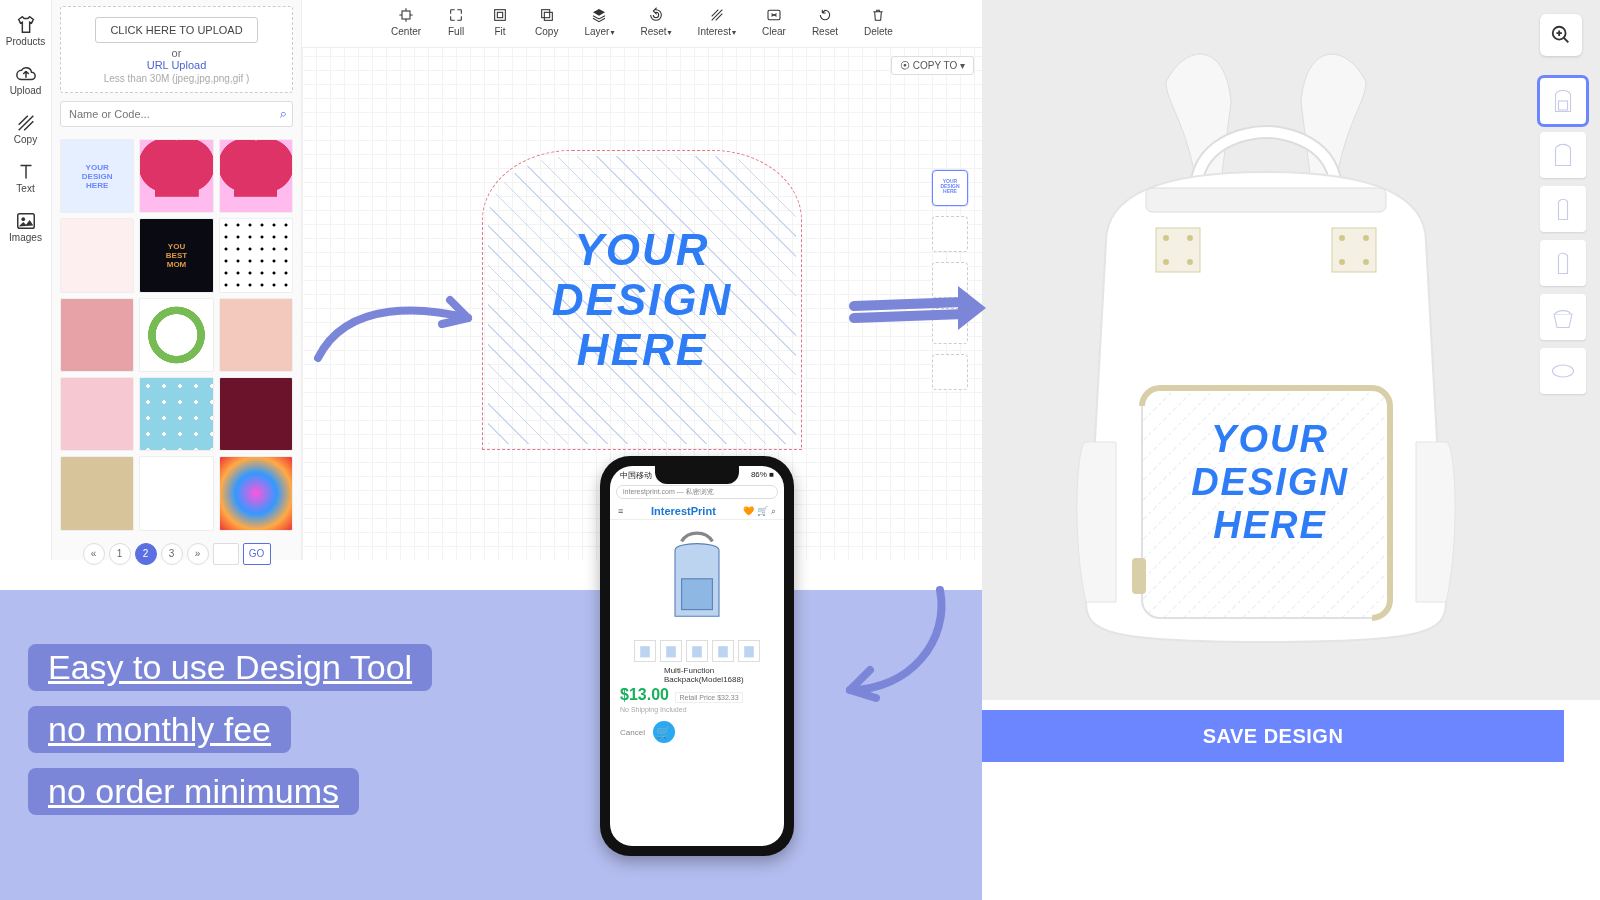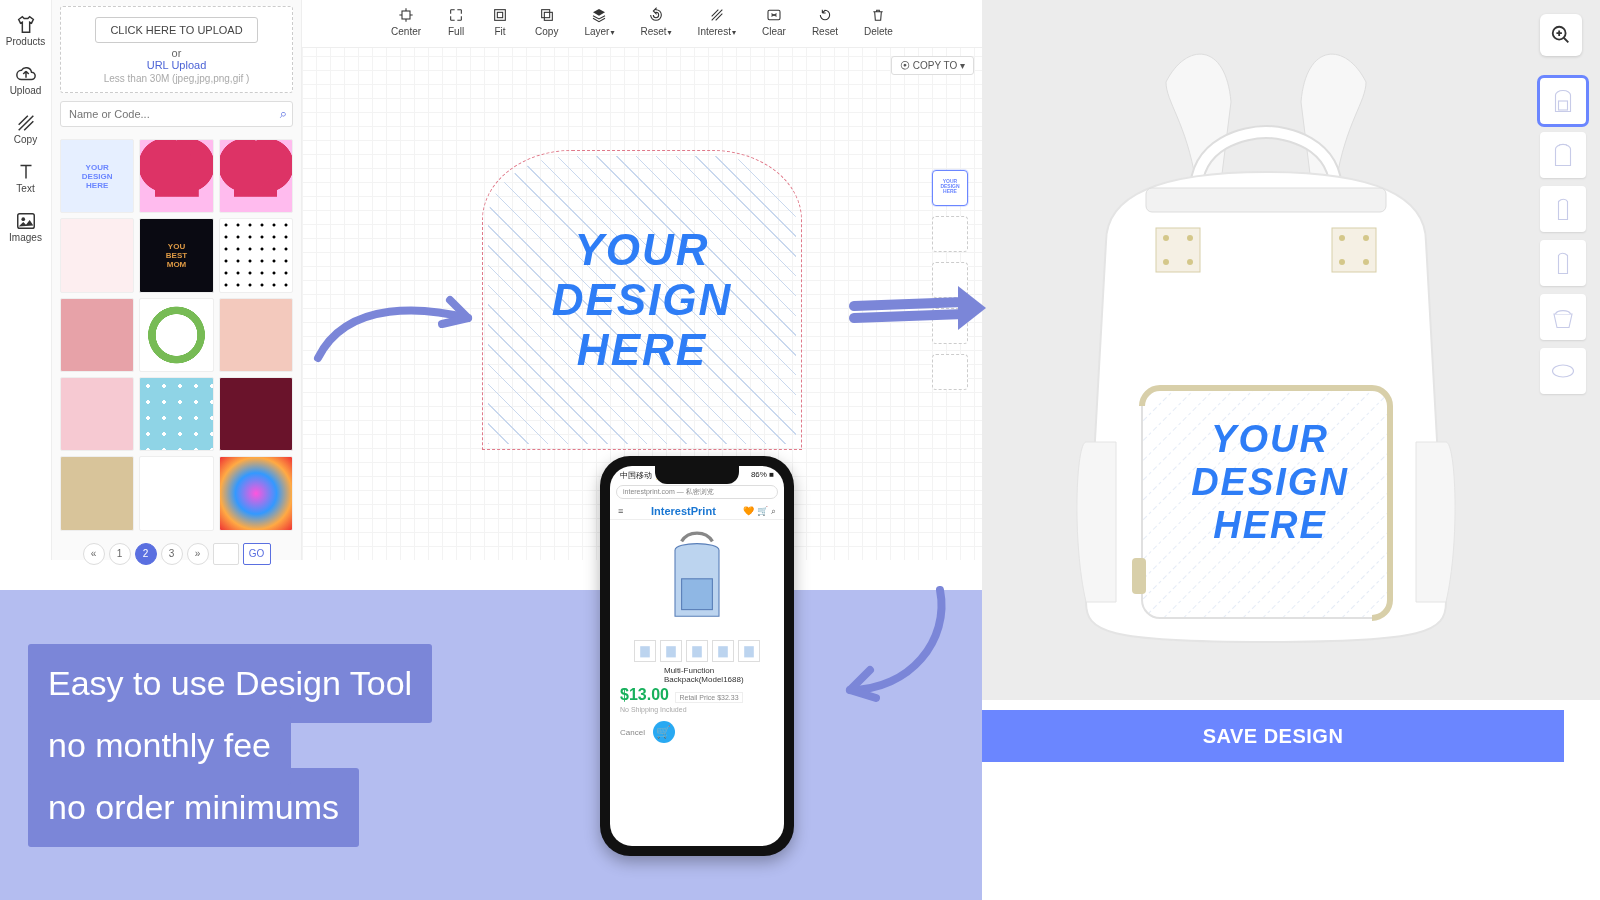--- a/index.html
+++ b/index.html
@@ -58,21 +58,21 @@
   .th svg{width:30px;height:30px;stroke:#c7cbe8;fill:#fff;stroke-width:1.5;}
   .save{position:absolute;left:982px;right:36px;top:710px;height:52px;background:#6b86ff;color:#fff;font-weight:700;font-size:20px;display:flex;align-items:center;justify-content:center;letter-spacing:.5px;cursor:pointer;}
 
   
   .bag{position:absolute;left:64px;top:42px;width:440px;height:620px;}
   .bag svg{width:100%;height:100%;}
   .bag .ydh{top:440px;left:224px;}
 
   
   .promo{position:absolute;left:0;top:590px;width:982px;height:310px;background:#b4bdf0;}
-  .pill{position:absolute;background:#7b86d8;color:#fff;font-size:34px;font-weight:500;padding:20px 20px;border-radius:3px;white-space:nowrap;}
+  .pill{position:absolute;background:#7b86d8;color:#fff;font-size:34px;font-weight:500;padding:4px 20px;border-radius:8px;white-space:nowrap;text-decoration:underline;}
   .arrow svg{overflow:visible;}
 
   
   .phone{position:absolute;left:600px;top:456px;width:194px;height:400px;background:#111;border-radius:30px;padding:10px;box-shadow:0 6px 16px rgba(0,0,0,.3);}
   .screen{width:100%;height:100%;background:#fff;border-radius:22px;overflow:hidden;position:relative;font-size:9px;color:#555;}
   .notch{position:absolute;top:0;left:50%;transform:translateX(-50%);width:84px;height:18px;background:#111;border-bottom-left-radius:12px;border-bottom-right-radius:12px;}
   .statusbar{display:flex;justify-content:space-between;padding:4px 10px 0;font-size:8px;color:#222;}
   .urlbar{margin:4px 6px;height:14px;border:1px solid #ddd;border-radius:7px;font-size:7px;color:#888;padding:1px 6px;display:flex;align-items:center;}
   .mhdr{display:flex;align-items:center;justify-content:space-between;padding:2px 8px;border-bottom:1px solid #eee;}
   .mhdr .logo{font-weight:700;font-size:11px;color:#e53935;}

